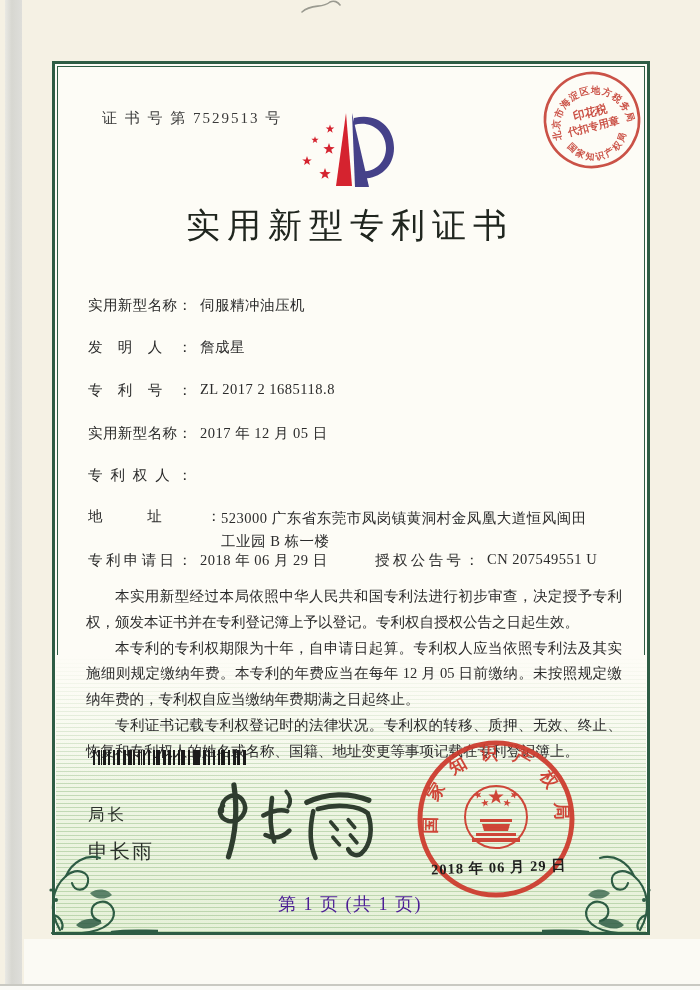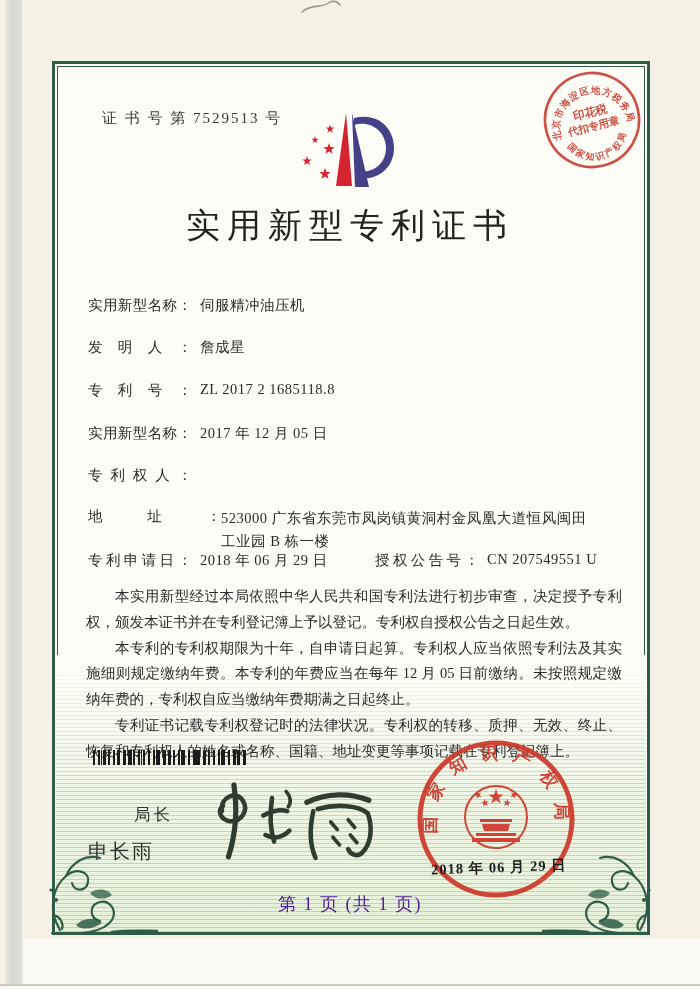--- a/index.html
+++ b/index.html
@@ -49,21 +49,21 @@
     line-height:25.8px;text-align:justify;color:var(--ink);}
   .body-text p{text-indent:2em;}
 
   .barcode{position:absolute;left:93px;top:750px;width:154px;height:15px;
     background:
       repeating-linear-gradient(90deg,#1b1b1b 0 2px,transparent 2px 5px),
       repeating-linear-gradient(90deg,#1b1b1b 0 1px,transparent 1px 8px),
       repeating-linear-gradient(90deg,transparent 0 11px,#1b1b1b 11px 13px);}
 
   .director-title{position:absolute;left:88px;top:804px;font-size:16.5px;letter-spacing:3px;
-    font-family:"Liberation Sans","DejaVu Sans",sans-serif;font-weight:500;color:#2c332c;margin-left:46px;}
+    font-family:"Liberation Sans","DejaVu Sans",sans-serif;font-weight:500;color:#2c332c;}
   .director-name{position:absolute;left:88px;top:838px;font-size:20px;letter-spacing:2px;
     font-family:"Liberation Sans","DejaVu Sans",sans-serif;font-weight:400;color:#2c332c;}
 
   .signature{position:absolute;left:198px;top:778px;width:185px;height:88px;}
   .seal{position:absolute;left:412px;top:735px;width:168px;height:168px;opacity:.93;}
   .seal-date{position:absolute;left:431px;top:858px;width:140px;font-size:14.5px;font-weight:600;
     letter-spacing:1px;color:#1d1d1d;transform:rotate(-2deg);white-space:nowrap;}
 
   .tax-stamp{position:absolute;left:540px;top:68px;width:104px;height:104px;
     transform:rotate(-14deg);opacity:.88;}

